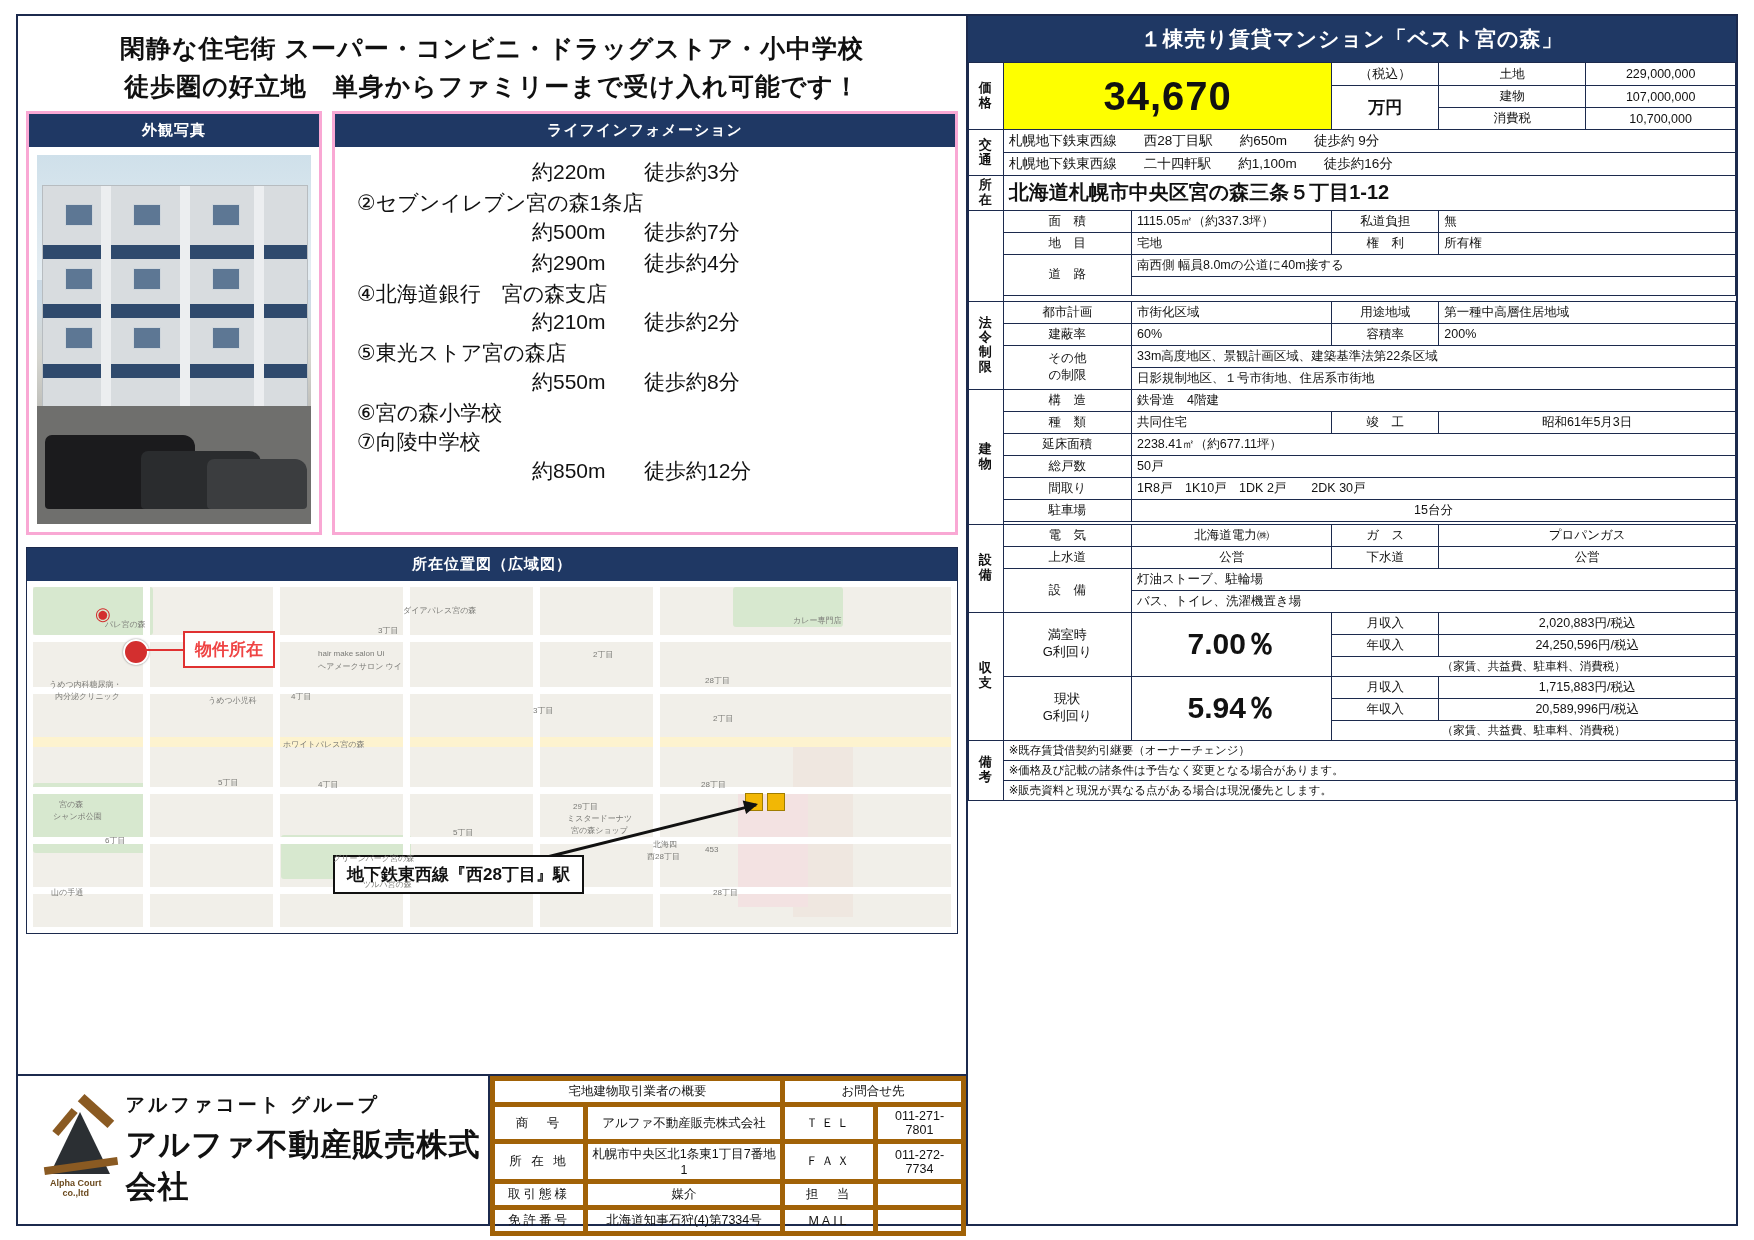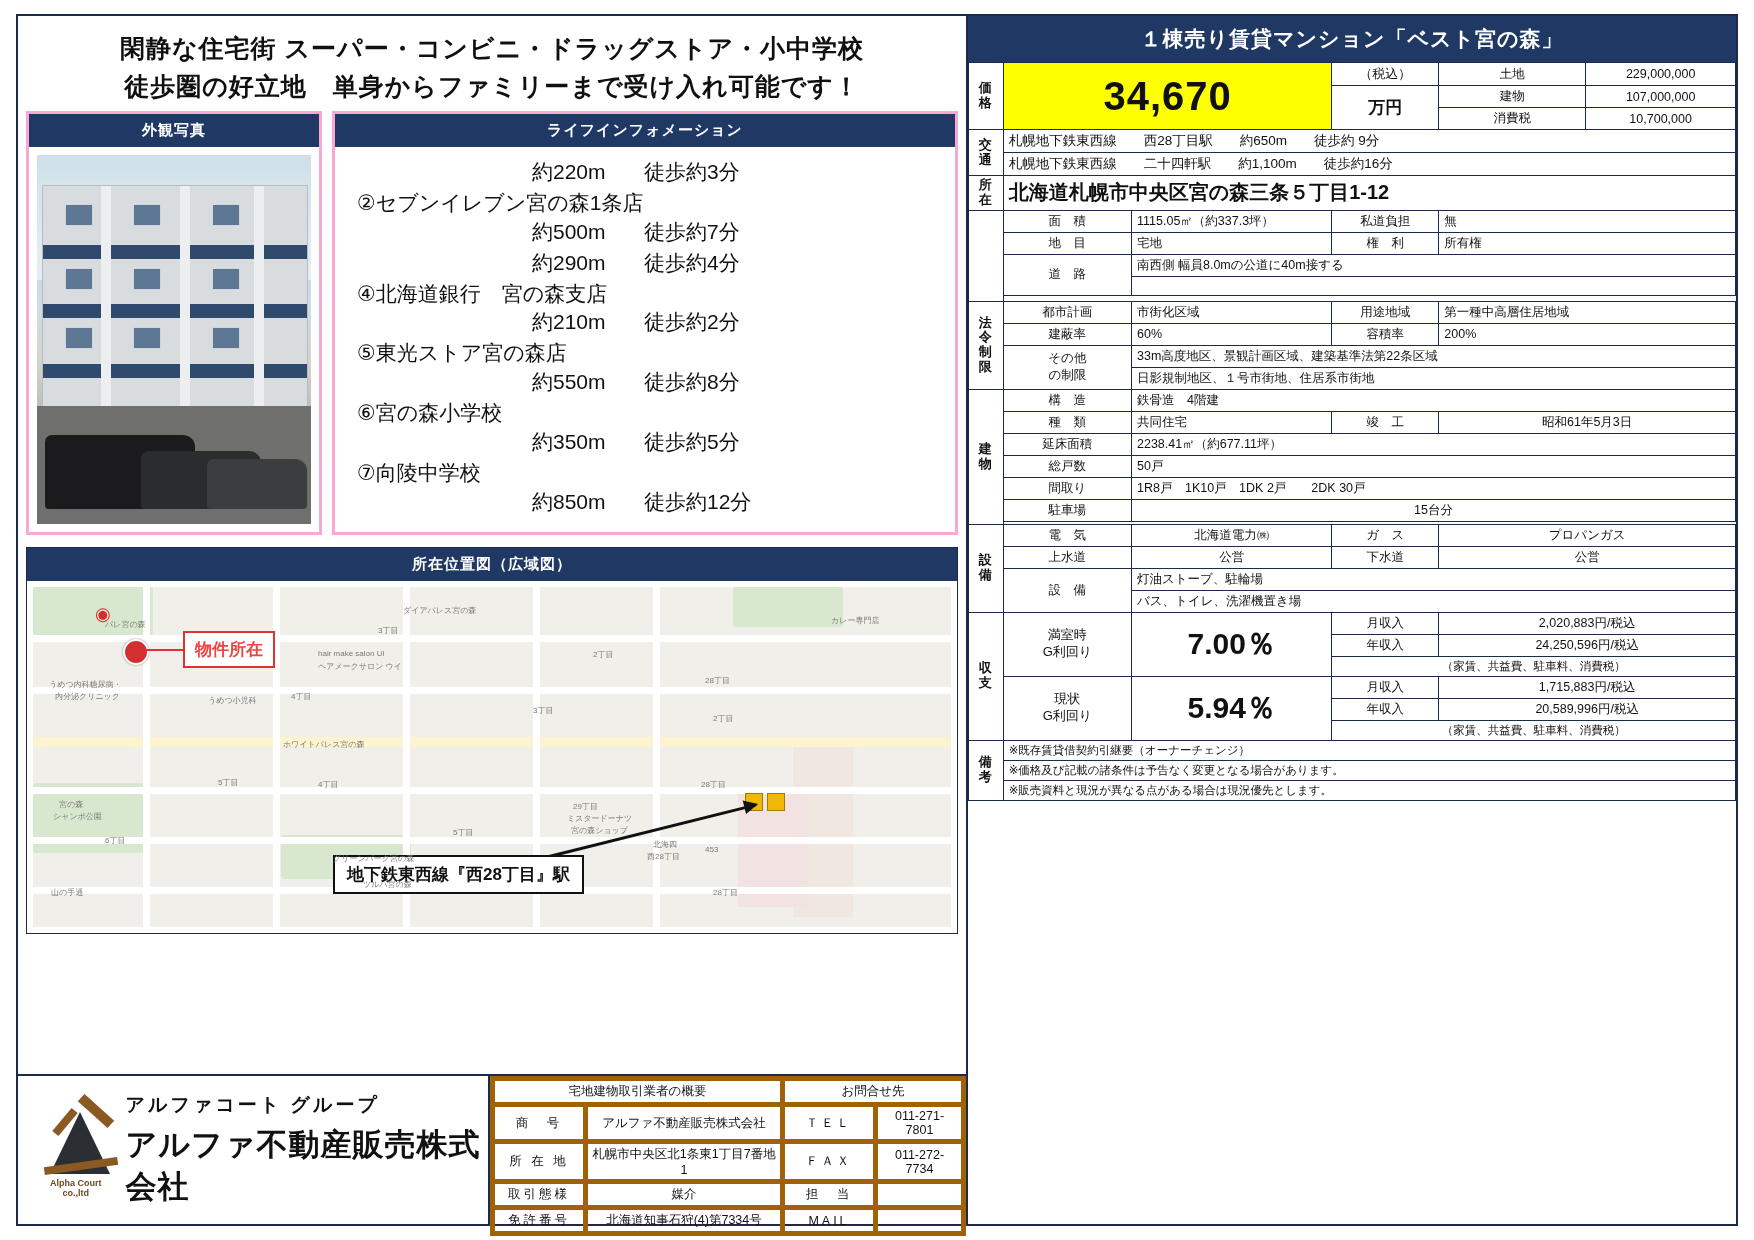--- a/index.html
+++ b/index.html
@@ -150,21 +150,20 @@
         <div class="life-body">
           <div class="life-sub"><span class="dist">約220m</span><span>徒歩約3分</span></div>
           <div class="life-item">②セブンイレブン宮の森1条店</div>
           <div class="life-sub"><span class="dist">約500m</span><span>徒歩約7分</span></div>
           <div class="life-sub"><span class="dist">約290m</span><span>徒歩約4分</span></div>
           <div class="life-item">④北海道銀行　宮の森支店</div>
           <div class="life-sub"><span class="dist">約210m</span><span>徒歩約2分</span></div>
           <div class="life-item">⑤東光ストア宮の森店</div>
           <div class="life-sub"><span class="dist">約550m</span><span>徒歩約8分</span></div>
           <div class="life-item">⑥宮の森小学校</div>
-          <div class="life-sub"><span class="dist">約350m</span><span>徒歩約5分</span></div>
           <div class="life-item">⑦向陵中学校</div>
           <div class="life-sub"><span class="dist">約850m</span><span>徒歩約12分</span></div>
         </div>
       </div>
     </div>
 
     <div class="map-panel">
       <div class="panel-title">所在位置図（広域図）</div>
       <div class="map-box">
         <div class="mapimg" id="mapimg">
@@ -196,21 +195,21 @@
           <div class="callout-line" style="left:112px;top:62px;width:40px;"></div>
           <div class="callout" style="left:150px;top:44px;">物件所在</div>
 
           <div class="arrow" style="left:500px;top:272px;width:230px;transform:rotate(-14deg);transform-origin:left center;"></div>
           <div class="station-box" style="left:300px;top:268px;">地下鉄東西線『西28丁目』駅</div>
         <div class="mlabel" style="left: 370px; top: 18px;">ダイアパレス宮の森</div>
               <div class="mlabel" style="left: 72px; top: 32px;">パレ宮の森</div>
               <div class="mlabel" style="left: 345px; top: 38px;">3丁目</div>
               <div class="mlabel" style="left: 285px; top: 62px;">hair make salon Ui</div>
               <div class="mlabel" style="left: 285px; top: 74px;">ヘアメークサロン ウイ</div>
-              <div class="mlabel" style="left: 798px; top: 28px;">カレー専門店</div>
+              <div class="mlabel" style="left: 760px; top: 28px;">カレー専門店</div>
               <div class="mlabel" style="left: 560px; top: 62px;">2丁目</div>
               <div class="mlabel" style="left: 672px; top: 88px;">28丁目</div>
               <div class="mlabel" style="left: 16px; top: 92px;">うめつ内科糖尿病・</div>
               <div class="mlabel" style="left: 22px; top: 104px;">内分泌クリニック</div>
               <div class="mlabel" style="left: 175px; top: 108px;">うめつ小児科</div>
               <div class="mlabel" style="left: 258px; top: 104px;">4丁目</div>
               <div class="mlabel" style="left: 500px; top: 118px;">3丁目</div>
               <div class="mlabel" style="left: 680px; top: 126px;">2丁目</div>
               <div class="mlabel" style="left: 250px; top: 152px;">ホワイトパレス宮の森</div>
               <div class="mlabel" style="left: 285px; top: 192px;">4丁目</div>

